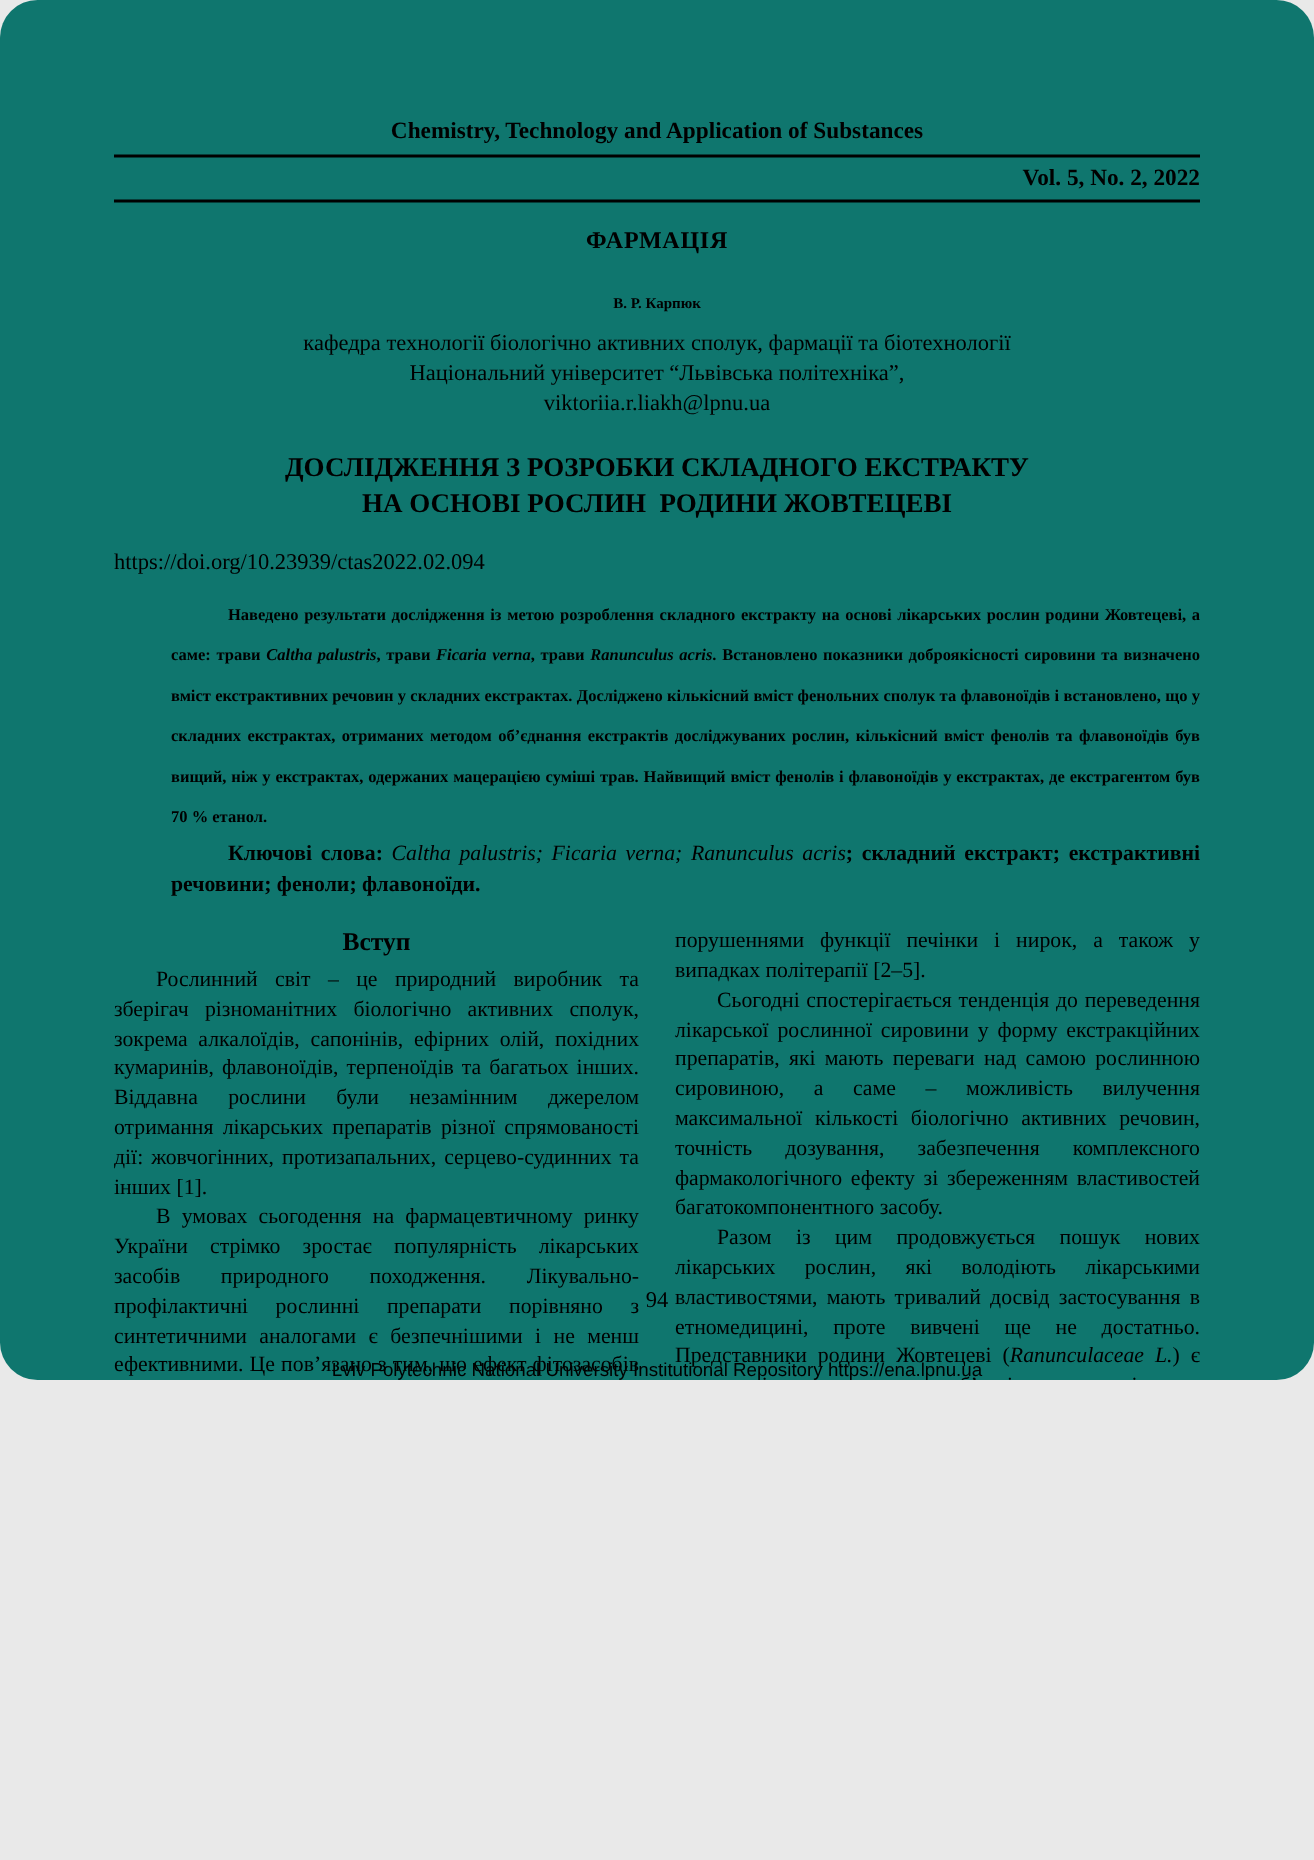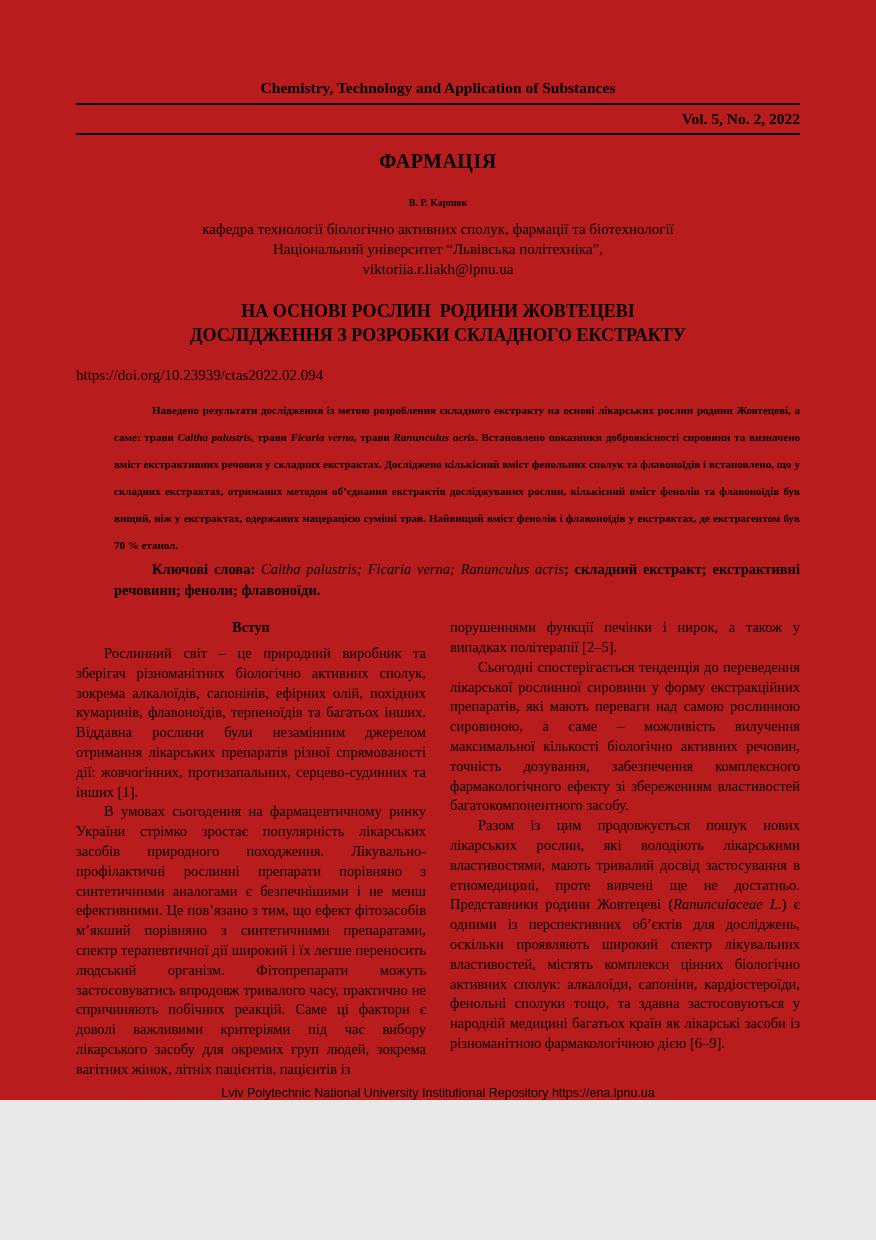--- a/index.html
+++ b/index.html
@@ -1,48 +1,49 @@
 <!DOCTYPE html>
 <html><head>
 <meta charset="utf-8">
 <style>
   html, body { margin: 0; padding: 0; background: #e9e9e9; }
   .page {
-    width: 876px; height: 1100px;
+    width: 876px; height: 920px;
     margin: 0 auto;
-    background: #b91c1c;
+    background: #0f766e;
     position: relative;
     box-sizing: border-box;
     padding: 78px 76px 0 76px;
     font-family: "Liberation Serif", serif;
     color: #000;
     overflow: hidden;
+    border-radius: 25px;
   }
   .journal-title { text-align: center; font-weight: bold; font-size: 15.5px; line-height: 20px; }
   .rule { border-top: 2px solid #000; height: 0; }
   .rule-top { margin-top: 5px; }
   .rule-bottom { margin-top: 4px; }
   .volume-line { font-weight: bold; font-size: 15.5px; line-height: 20px; margin-top: 4px; text-align: right; }
-  .section-label { text-align: center; font-weight: bold; font-size: 20px; line-height: 20px; margin-top: 16px; letter-spacing: 0.5px; }
+  .section-label { text-align: center; font-weight: bold; font-size: 16px; line-height: 20px; margin-top: 16px; letter-spacing: 0.5px; }
   .author { text-align: center; font-weight: bold; font-size: 10px; line-height: 20px; margin-top: 22px; }
   .affiliation { text-align: center; font-size: 15px; line-height: 20px; margin-top: 6px; }
   .paper-title { text-align: center; font-weight: bold; font-size: 18px; line-height: 24px; margin-top: 20px; }
   .paper-title .tline { white-space: pre-wrap; }
   .doi { font-size: 15px; line-height: 20px; margin-top: 18px; }
   .abstract {
     font-weight: bold; font-size: 11px; line-height: 27px;
     text-align: justify; margin: 12px 0 0 38px; text-indent: 38px;
   }
   .keywords {
     font-weight: bold; font-size: 14.5px; line-height: 20.6px;
     text-align: justify; margin: 0 0 0 38px; text-indent: 38px;
   }
   .columns { display: flex; gap: 24px; margin-top: 18px; }
   .col { width: 350px; font-size: 14.5px; line-height: 19.8px; text-align: justify; }
-  .intro-heading { text-align: center; font-weight: bold; font-size: 14px; margin: 0 0 6px 0; }
+  .intro-heading { text-align: center; font-weight: bold; font-size: 17px; margin: 0 0 6px 0; }
   .col p { margin: 0; }
   .col p.indent { text-indent: 28px; }
   .page-number {
     position: absolute; left: 0; right: 0; bottom: 44px;
     text-align: center; font-size: 15px;
   }
   .repo-line {
     position: absolute; left: 0; right: 0; bottom: 0;
     text-align: center; font-size: 12.5px;
     font-family: "Liberation Sans", sans-serif;
@@ -64,22 +65,22 @@
 
   <div class="author">В. Р. Карпюк</div>
 
   <div class="affiliation">
     <div>кафедра технології біологічно активних сполук, фармації та біотехнології</div>
     <div>Національний університет “Львівська політехніка”,</div>
     <div>viktoriia.r.liakh@lpnu.ua</div>
   </div>
 
   <h1 class="paper-title" style="margin-bottom:0;">
+    <div class="tline">ДОСЛІДЖЕННЯ З РОЗРОБКИ СКЛАДНОГО ЕКСТРАКТУ</div>
     <div class="tline">НА ОСНОВІ РОСЛИН  РОДИНИ ЖОВТЕЦЕВІ</div>
-    <div class="tline">ДОСЛІДЖЕННЯ З РОЗРОБКИ СКЛАДНОГО ЕКСТРАКТУ</div>
   </h1>
 
   <div class="doi">https://doi.org/10.23939/ctas2022.02.094</div>
 
   <p class="abstract"><span style="font-weight: bold;">Наведено результати дослідження із метою розроблення складного екстракту на основі лікарських рослин родини Жовтецеві, а саме: трави </span><span style="font-weight: bold; font-style: italic;">Caltha palustris</span><span style="font-weight: bold;">, трави </span><span style="font-style: italic;">Ficaria verna</span><span style="font-weight: bold;">, трави </span><span style="font-style: italic;">Ranunculus acris</span><span style="font-weight: bold;">. Встановлено показники доброякісності сировини та визначено вміст екстрактивних речовин у складних екстрактах. Досліджено кількісний вміст фенольних сполук та флавоноїдів і встановлено, що у складних екстрактах, отриманих методом об’єднання екстрактів досліджуваних рослин, кількісний вміст фенолів та флавоноїдів був вищий, ніж у екстрактах, одержаних мацерацією суміші трав. Найвищий вміст фенолів і флавоноїдів у екстрактах, де екстрагентом був 70 % етанол.</span></p>
 
   <p class="keywords"><span style="font-weight: bold;">Ключові слова: </span><span style="font-weight: normal; font-style: italic;">Caltha palustris; Ficaria verna; Ranunculus acris</span><span style="font-weight: bold;">; складний екстракт; екстрактивні речовини; феноли; флавоноїди.</span></p>
 
   <div class="columns">
     <div class="col">
@@ -87,15 +88,16 @@
       <p class="indent">Рослинний світ – це природний виробник та зберігач різноманітних біологічно активних сполук, зокрема алкалоїдів, сапонінів, ефірних олій, похідних кумаринів, флавоноїдів, терпеноїдів та багатьох інших. Віддавна рослини були незамінним джерелом отримання лікарських препаратів різної спрямованості дії: жовчогінних, протизапальних, серцево-судинних та інших [1].</p>
       <p class="indent">В умовах сьогодення на фармацевтичному ринку України стрімко зростає популярність лікарських засобів природного походження. Лікувально-профілактичні рослинні препарати порівняно з синтетичними аналогами є безпечнішими і не менш ефективними. Це пов’язано з тим, що ефект фітозасобів м’якший порівняно з синтетичними препаратами, спектр терапевтичної дії широкий і їх легше переносить людський організм. Фітопрепарати можуть застосовуватись впродовж тривалого часу, практично не спричиняють побічних реакцій. Саме ці фактори є доволі важливими критеріями під час вибору лікарського засобу для окремих груп людей, зокрема вагітних жінок, літніх пацієнтів, пацієнтів із</p>
     </div>
     <div class="col">
       <p>порушеннями функції печінки і нирок, а також у випадках політерапії [2–5].</p>
       <p class="indent">Сьогодні спостерігається тенденція до переведення лікарської рослинної сировини у форму екстракційних препаратів, які мають переваги над самою рослинною сировиною, а саме – можливість вилучення максимальної кількості біологічно активних речовин, точність дозування, забезпечення комплексного фармакологічного ефекту зі збереженням властивостей багатокомпонентного засобу.</p>
       <p class="indent"><span>Разом із цим продовжується пошук нових лікарських рослин, які володіють лікарськими властивостями, мають тривалий досвід застосування в етномедицині, проте вивчені ще не достатньо. Представники родини Жовтецеві (</span><span style="font-style: italic;">Ranunculaceae L.</span><span>) є одними із перспективних об’єктів для досліджень, оскільки проявляють широкий спектр лікувальних властивостей, містять комплекси цінних біологічно активних сполук: алкалоїди, сапоніни, кардіостероїди, фенольні сполуки тощо, та здавна застосовуються у народній медицині багатьох країн як лікарські засоби із різноманітною фармакологічною дією [6–9].</span></p>
     </div>
   </div>
 
+  <div class="page-number">94</div>
   <div class="repo-line">Lviv Polytechnic National University Institutional Repository https://ena.lpnu.ua</div>
 
 </div>
 
 </body></html>

